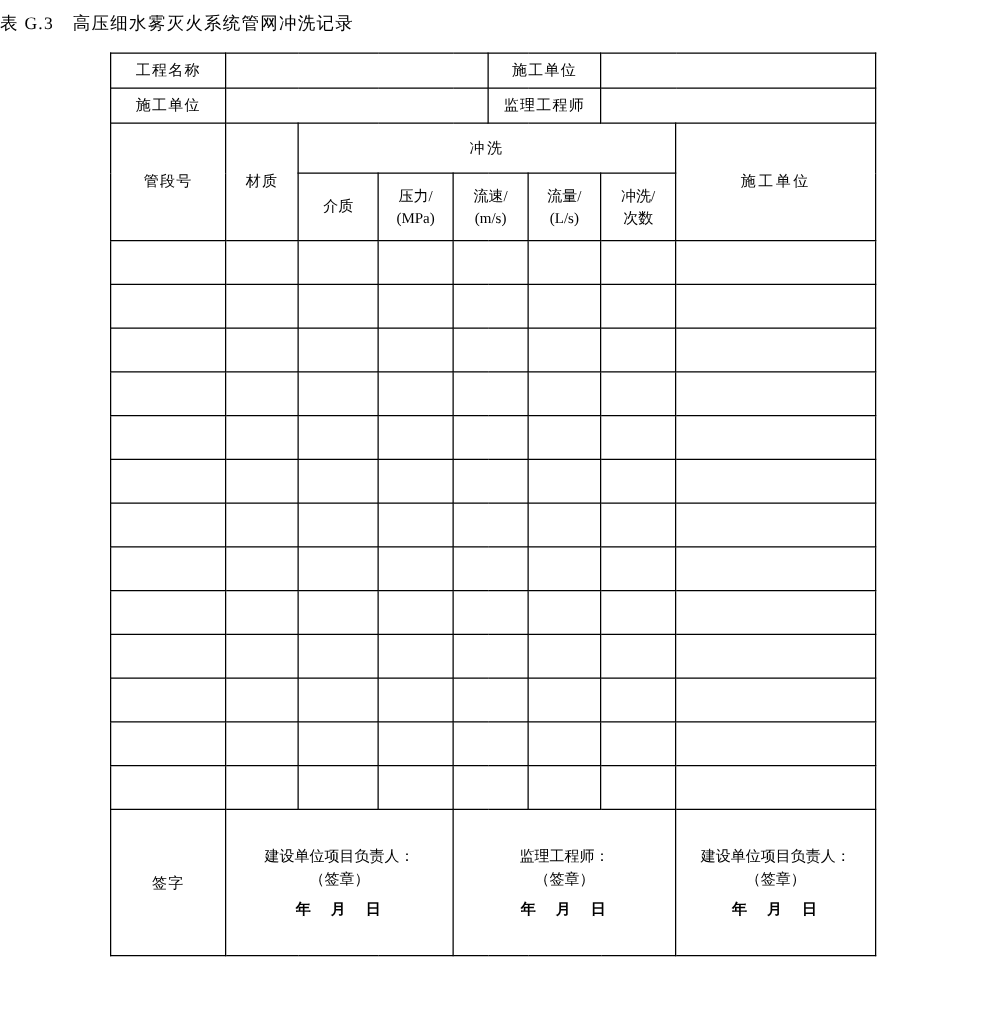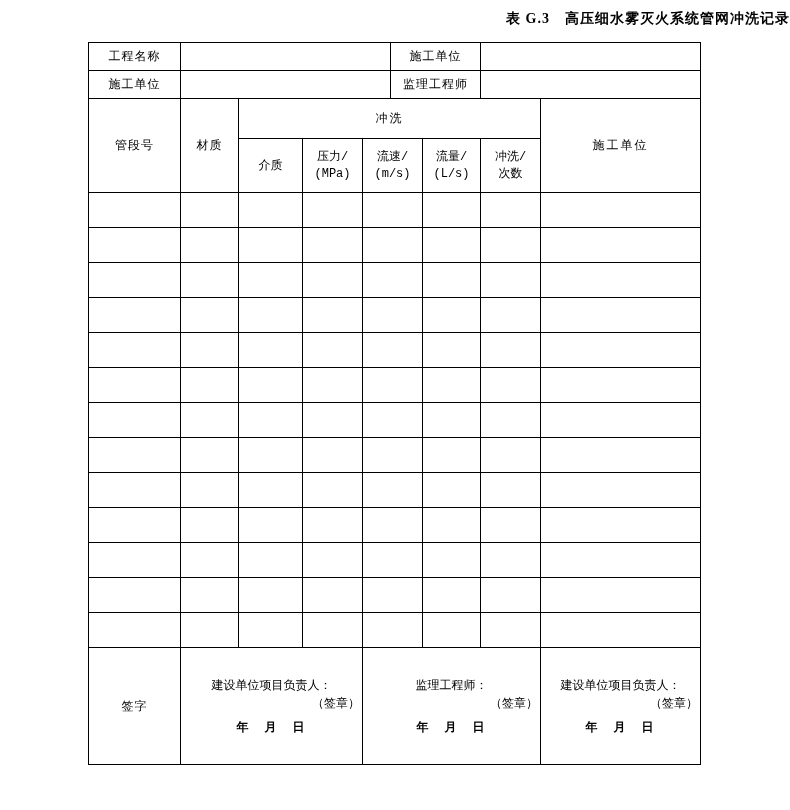--- a/index.html
+++ b/index.html
@@ -12,23 +12,23 @@
     color: #000000;
   }
   .page {
     position: relative;
     width: 790px;
     height: 810px;
     box-sizing: border-box;
     padding-top: 10px;
   }
   .doc-title {
-    text-align: right;
+    text-align: left;
     font-size: 14px;
-    font-weight: bold;
+    font-weight: normal;
     letter-spacing: 1px;
     margin: 0 0 14px 0;
   }
   table.record-table {
     border-collapse: collapse;
     table-layout: fixed;
     width: 612px;
     margin-left: 88px;
     padding-left: 39px;
   }
@@ -49,25 +49,25 @@
 
   td.label-cell { letter-spacing: 1px; }
 
   td.conclusion-header {
     vertical-align: top;
     padding-top: 13px;
     letter-spacing: 2px;
   }
   td.group-header { letter-spacing: 2px; margin-left: 31px; }
 
-  .two-line div { line-height: 17px; font-family: Liberation Mono, monospace; }
+  .two-line div { line-height: 17px; }
 
   td.sig-cell { vertical-align: middle; }
   .sig-block div { line-height: 16px; }
-  .sig-line2 { margin-top: 2px; text-align: right; }
+  .sig-line2 { margin-top: 2px; }
   .sig-line3 { margin-top: 8px; letter-spacing: 2px; font-weight: bold; }
 </style>
 </head>
 <body>
 
 <div class="page">
 
   <div class="doc-title">表 G.3　高压细水雾灭火系统管网冲洗记录</div>
 
   <table class="record-table">

